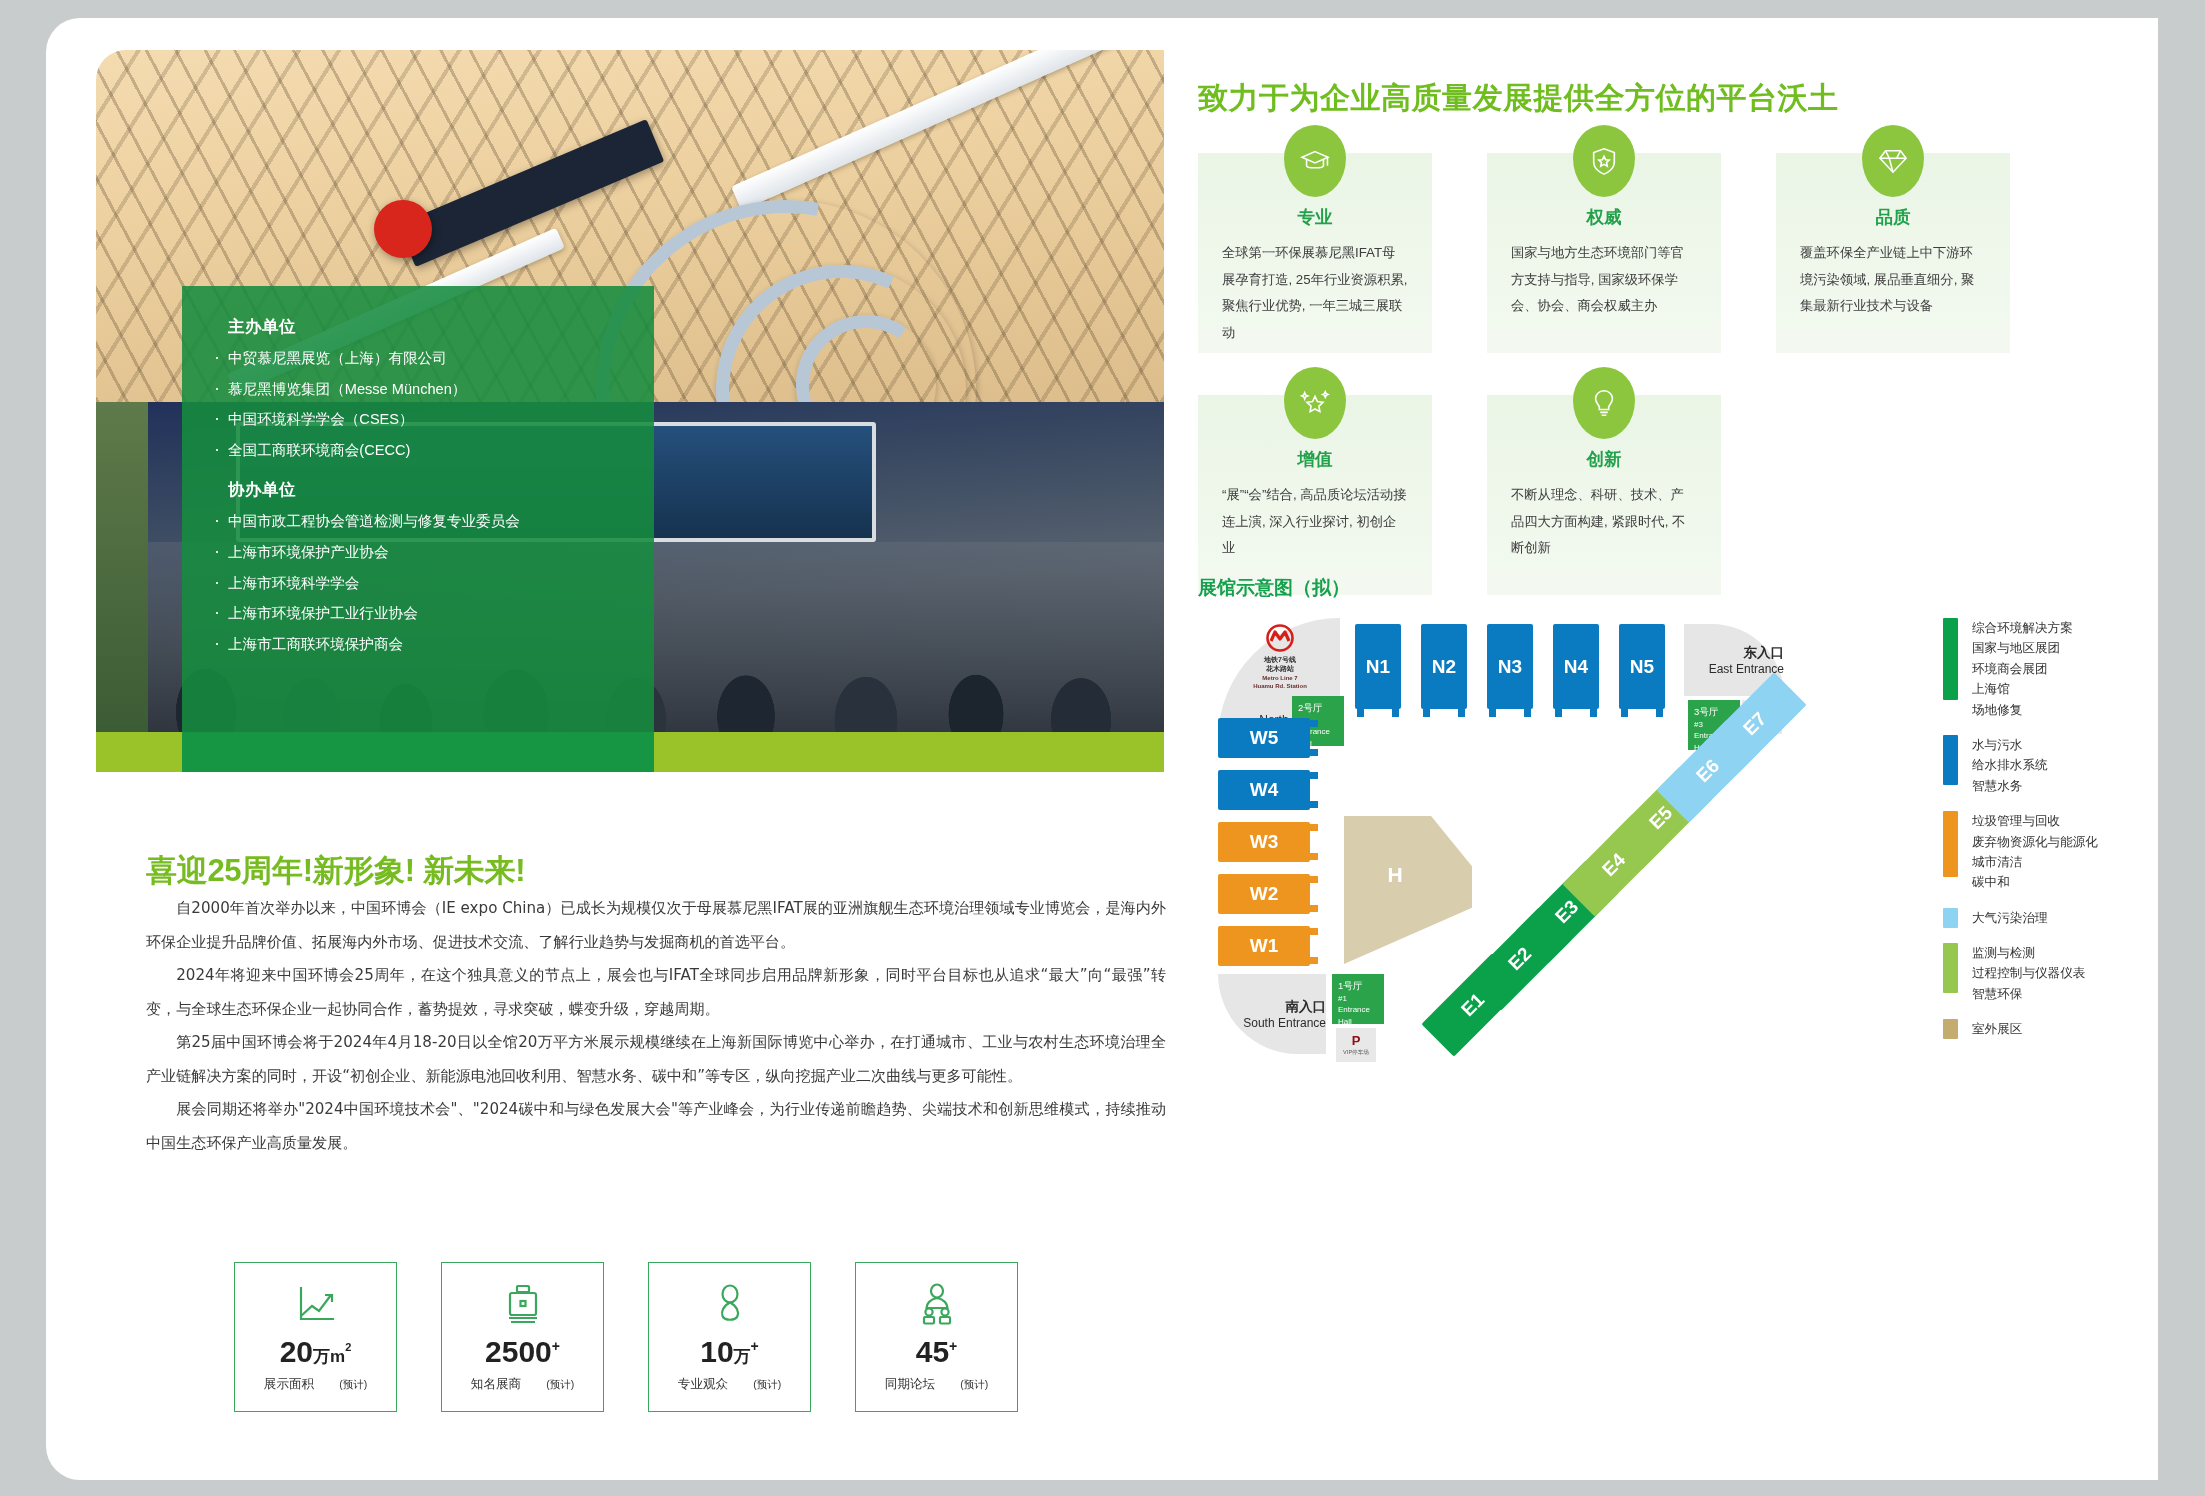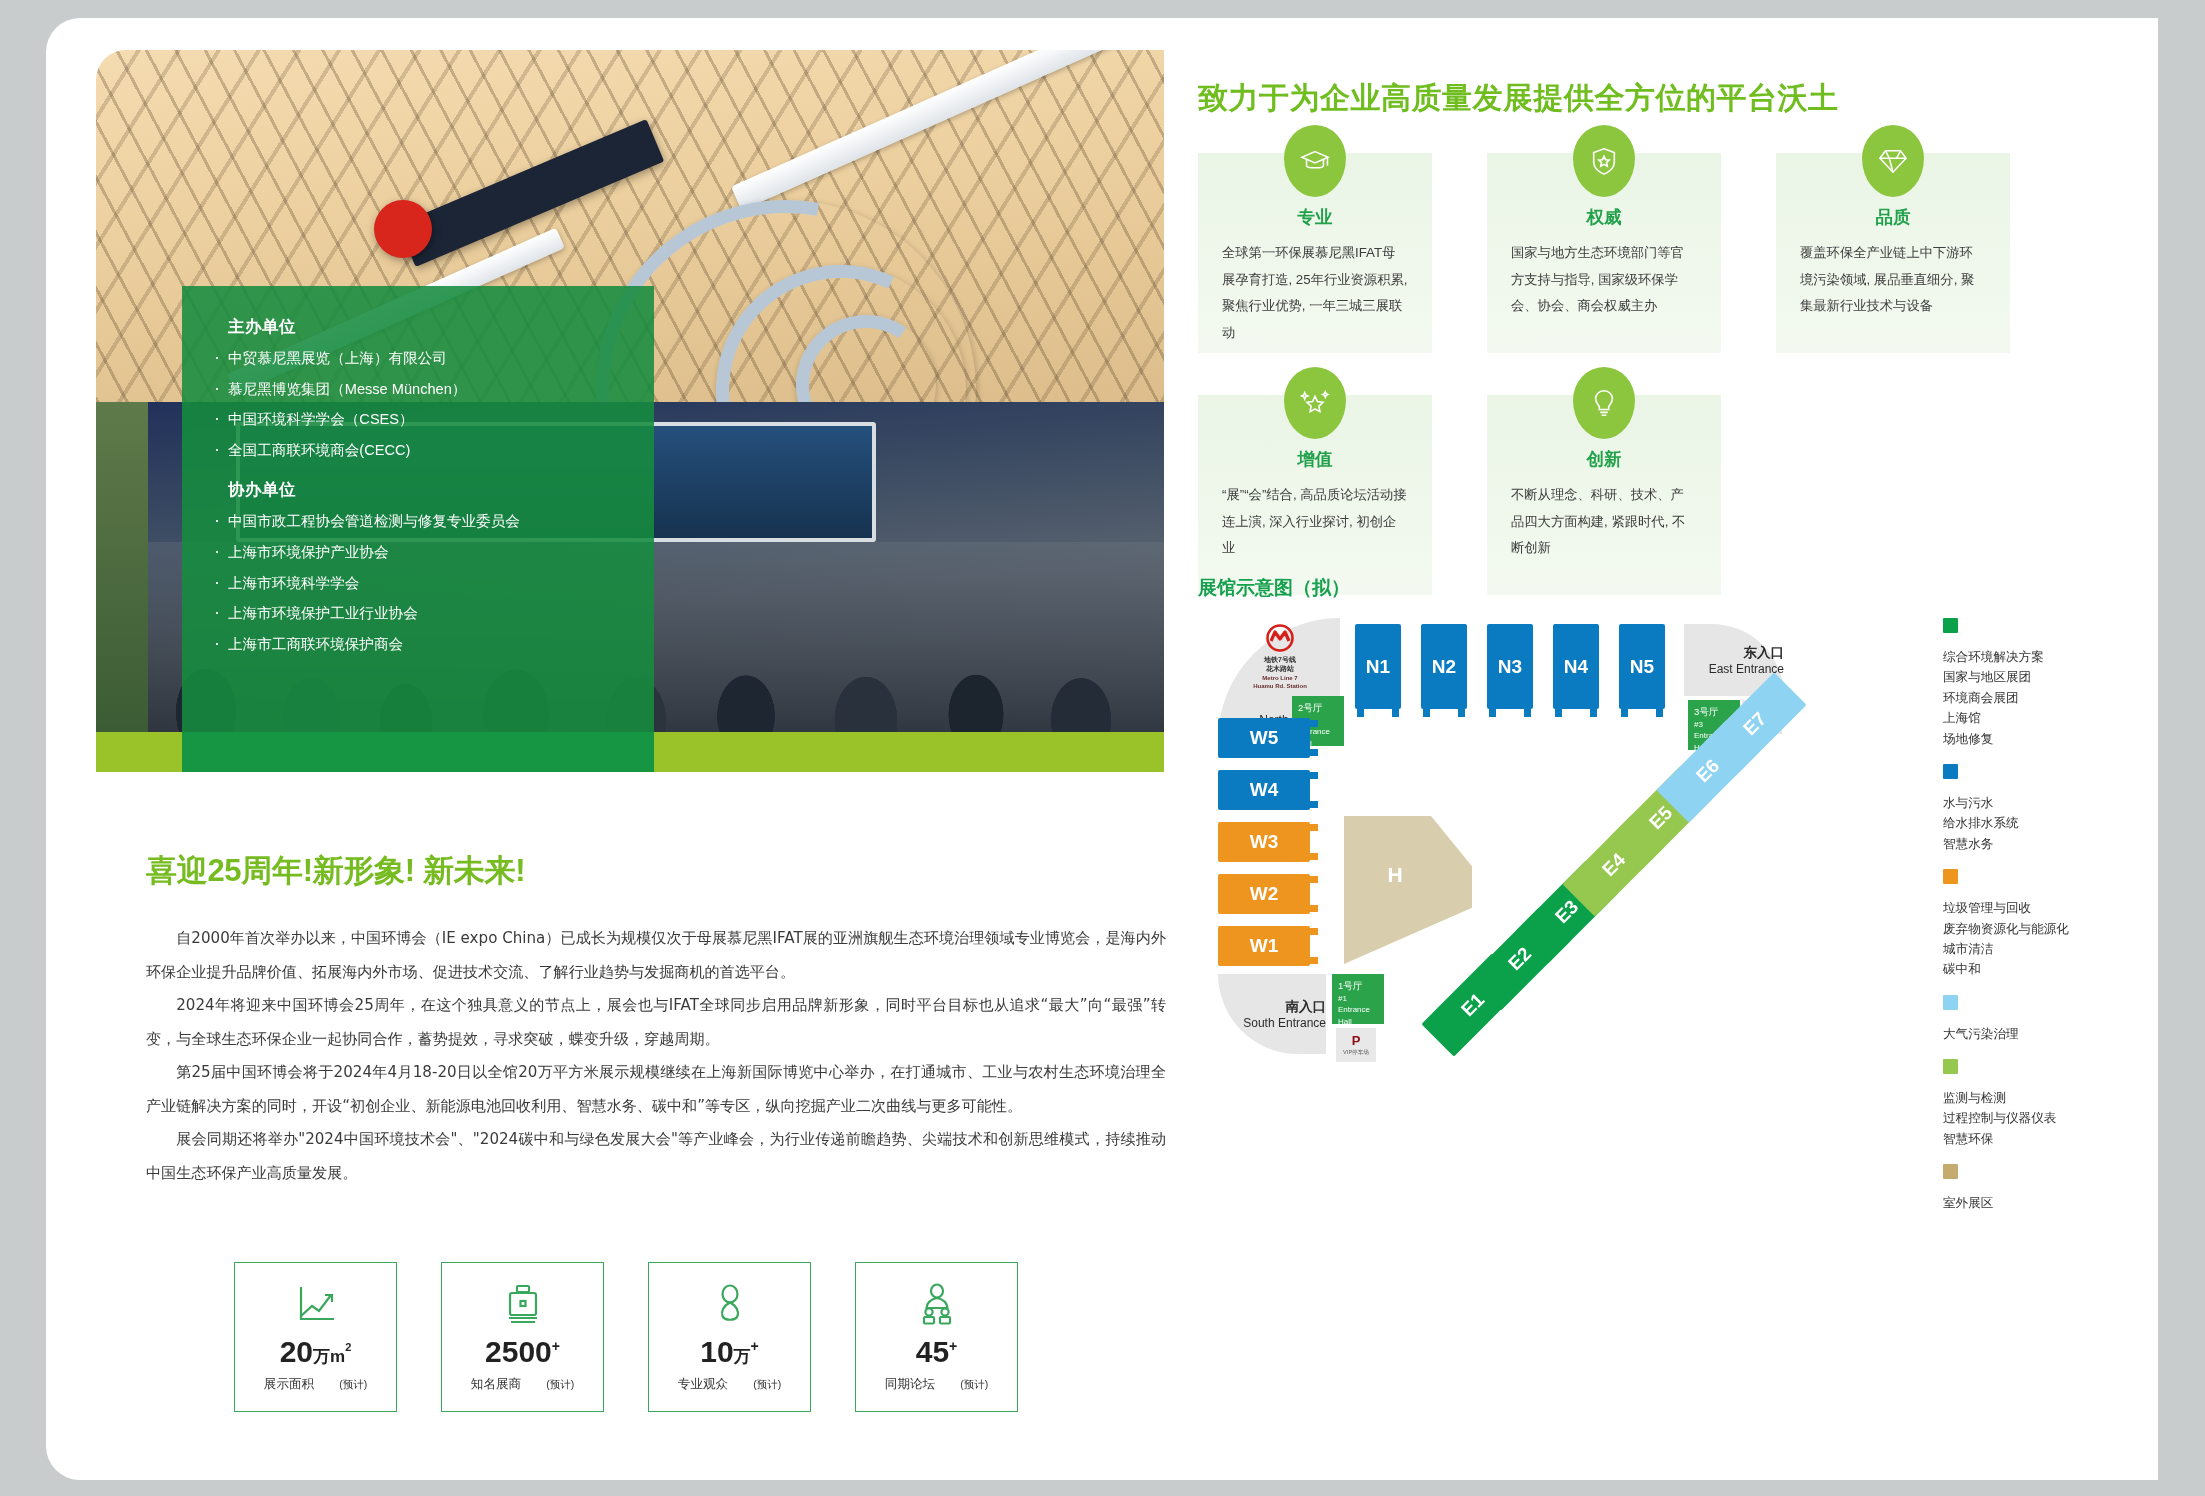--- a/index.html
+++ b/index.html
@@ -90,21 +90,21 @@
   .ip-head2 { font-size:16.5px; font-weight:bold; margin:22px 0 13px 16px; letter-spacing:.5px; }
   .ip-li { font-size:14.6px; line-height:1; margin:0 0 16px 0; padding-left:16px; position:relative; white-space:nowrap; }
   .ip-li::before { content:"·"; position:absolute; left:2px; top:-3px; font-size:18px; }
 
   .grn-strip { position:absolute; left:0; top:682px; width:1068px; height:40px; background:#9ac229; }
   .grn-strip-dark { position:absolute; left:86px; top:682px; width:472px; height:40px; background:#169542; }
 
   
   .article { position:absolute; left:50px; top:800px; width:1020px; }
   .art-title { font-size:31px; font-weight:bold; color:#76bc21; letter-spacing:-.3px; }
-  .art-body { margin-top:30px; color:#3a3a3a; font-size:15.1px; line-height:2.22; text-align:justify;
+  .art-body { color:#3a3a3a; font-size:15.1px; line-height:2.22; text-align:justify;
               font-family:"DejaVu Sans","Liberation Sans",sans-serif; }
   .art-body p { text-indent:2em; }
 
   
   .stats { position:absolute; left:138px; top:1212px; display:flex; gap:44px; }
   .stat {
     width:163px; height:150px; border:1.4px solid #3aa85c; background:#fff;
     display:flex; flex-direction:column; align-items:center; justify-content:flex-start;
     padding-top:20px;
   }
@@ -173,21 +173,21 @@
   .metro .mtxt { font-size:7px; color:#333; font-weight:bold; line-height:1.35; }
   .metro .mtxt2 { font-size:6px; color:#6a3030; font-weight:bold; line-height:1.35; }
 
   .hbuild {
     position:absolute; background:#d8cdad; color:#fff; font-weight:bold; font-size:21px;
     display:flex; align-items:center; justify-content:center;
   }
 
   
   .legend { position:absolute; left:745px; top:540px; width:230px; }
-  .lg { display:flex; gap:14px; margin-bottom:15px;flex-direction:column; }
+  .lg { display:flex; gap:14px; margin-bottom:15px; }
   .lg-sw { width:15px; flex:0 0 15px; border-radius:1px; }
   .lg-txt { font-size:12.6px; line-height:1.62; color:#333; }
 </style>
 </head>
 <body>
 
 <div class="page">
 
   <div class="left">
 

